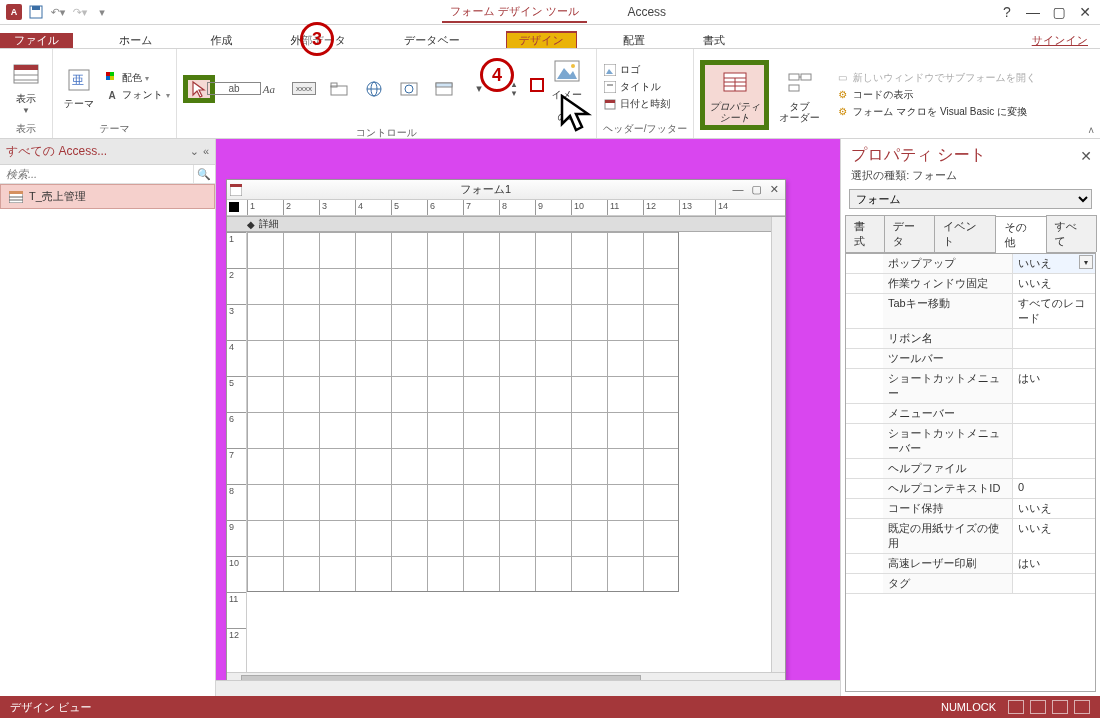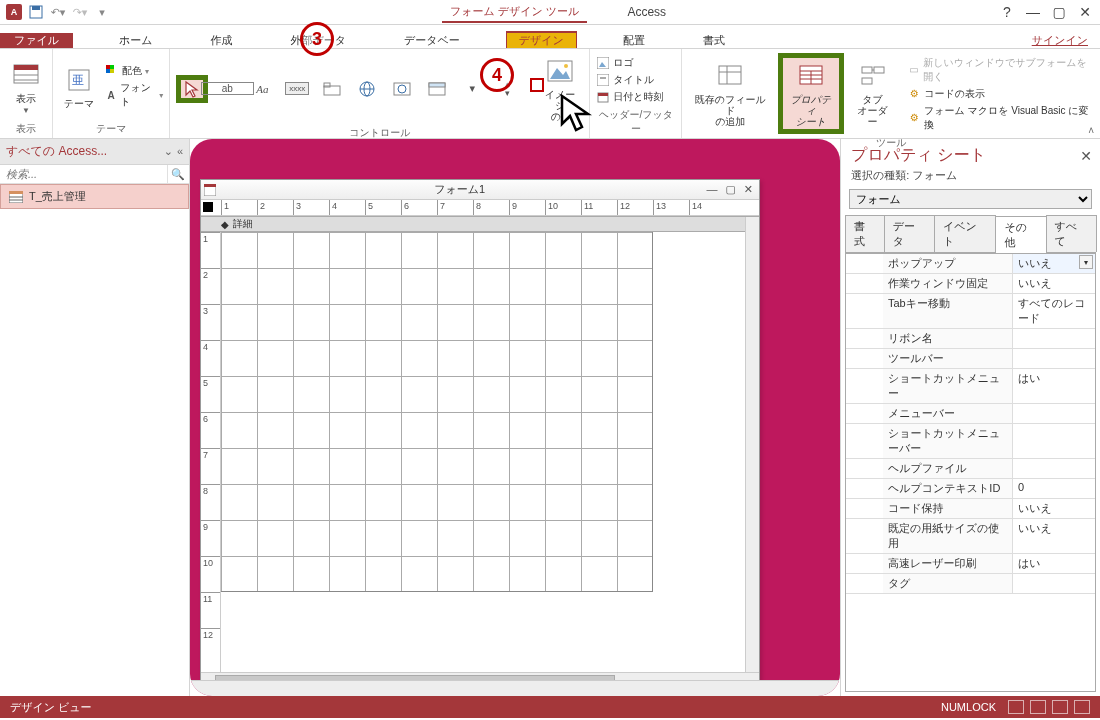--- a/index.html
+++ b/index.html
@@ -35,32 +35,32 @@
 .small-stack { display: flex; flex-direction: column; gap: 3px; }
 .small-btn { display: flex; align-items: center; gap: 3px; cursor: pointer; font-size: 10px; }
 .small-btn .ico { width: 14px; height: 14px; display: flex; align-items: center; justify-content: center; }
 .ctrl-row { display: flex; gap: 3px; flex-wrap: wrap; width: 370px; align-content: center; }
 .ctrl-item { width: 32px; height: 28px; border: 1px solid transparent; display: flex; align-items: center; justify-content: center; cursor: pointer; color: #555; }
 .active-pink { background: #f5d9d4 !important; border: 5px solid #4d7c0f; font-style: italic; }
 .ribbon-collapse { position: absolute; right: 6px; bottom: 2px; cursor: pointer; color: #666; font-size: 10px; }
 
 
 .workspace { display: flex; height: 557px; }
-.navpane { width: 190px; border-right: 1px solid #d4d4d4; display: flex; flex-direction: column; background: #fff; }
+.navpane { width: 216px; border-right: 1px solid #d4d4d4; display: flex; flex-direction: column; background: #fff; }
 .nav-header { background: #e8e8e8; border-bottom: 1px solid #d4d4d4; padding: 4px 6px; display: flex; align-items: center; justify-content: space-between; cursor: pointer; }
 .nav-header .title { color: #a4373a; font-size: 12px; }
 .nav-search { display: flex; border-bottom: 1px solid #e0e0e0; }
 .nav-search input { flex: 1; border: none; padding: 3px 6px; font-size: 11px; outline: none; font-style: italic; color: #888; }
 .nav-search .sbtn { width: 22px; border-left: 1px solid #e0e0e0; display: flex; align-items: center; justify-content: center; cursor: pointer; color: #666; }
 .nav-group { background: #e8e8e8; border-bottom: 1px solid #d4d4d4; padding: 3px 6px; display: flex; justify-content: space-between; cursor: pointer; }
 .nav-item { padding: 4px 8px; display: flex; align-items: center; gap: 6px; cursor: pointer; background: #f5d0cc; border: 1px solid #d4a09a; }
 .nav-item .tico { width: 14px; height: 12px; display:flex; align-items:center; justify-content:center; }
 
 
-.mdi { flex: 1; background: #be185d; position: relative; overflow: hidden; border-radius: 22px; }
+.mdi { flex: 1; background: #d946ef; position: relative; overflow: hidden; }
 .formwin { position: absolute; left: 10px; top: 40px; width: 560px; height: 510px; background: #fff; border: 1px solid #999; box-shadow: 2px 2px 4px rgba(0,0,0,.15); display: flex; flex-direction: column; }
 .formwin-title { height: 20px; background: linear-gradient(#fdfdfd,#eee); border-bottom: 1px solid #ccc; display: flex; align-items: center; }
 .formwin-title .fico { width: 18px; display:flex; justify-content:center; }
 .formwin-title .ftxt { flex: 1; text-align: center; font-size: 11px; }
 .formwin-title .fbtns { display: flex; gap: 8px; padding: 0 6px; color: #555; }
 .formwin-title .fbtns span { cursor: pointer; }
 .formwin-body { flex: 1; display: flex; flex-direction: column; overflow: hidden; }
 .hruler { height: 16px; background: #fff; border-bottom: 1px solid #ccc; display: flex; align-items: center; padding-left: 20px; font-size: 9px; color: #555; position: relative; }
 .hruler .sel { position:absolute; left:2px; top:2px; width:10px; height:10px; background:#000; }
 .hruler .tick { width: 36px; border-left: 1px solid #999; height: 100%; position: relative; }
@@ -295,31 +295,20 @@
             </span>
             <span>日付と時刻</span>
           </div>
       </div>
     </div>
     <div class="rgroup-label">ヘッダー/フッター</div>
   </div>
 
   <div class="rgroup" style="border-right:none">
     <div class="rgroup-body">
-      <div class="big-btn">
-        <span class="ico">
-            <svg width="26" height="24">
-              <rect x="2" y="2" width="22" height="18" fill="#fff" stroke="#888"></rect>
-              <line x1="2" y1="8" x2="24" y2="8" stroke="#888"></line>
-              <line x1="10" y1="2" x2="10" y2="20" stroke="#888"></line>
-            </svg>
-          </span>
-        <span class="lbl" style="white-space:pre-line">既存のフィールド
-の追加</span>
-      </div>
       <div class="big-btn active-pink">
         <span class="ico">
             <svg width="26" height="24">
               <rect x="2" y="2" width="22" height="18" fill="#fff" stroke="#a4373a"></rect>
               <line x1="2" y1="7" x2="24" y2="7" stroke="#a4373a"></line>
               <line x1="2" y1="11" x2="24" y2="11" stroke="#a4373a"></line>
               <line x1="2" y1="15" x2="24" y2="15" stroke="#a4373a"></line>
               <line x1="13" y1="7" x2="13" y2="20" stroke="#a4373a"></line>
             </svg>
           </span>
@@ -346,21 +335,20 @@
         <div class="small-btn">
             <span class="ico" style="color:#c80">⚙</span>
             <span>コードの表示</span>
           </div>
         <div class="small-btn">
             <span class="ico" style="color:#c80">⚙</span>
             <span>フォーム マクロを Visual Basic に変換</span>
           </div>
       </div>
     </div>
-    <div class="rgroup-label">ツール</div>
   </div>
   <span class="ribbon-collapse">˄</span>
 </div>
 
 <div class="workspace">
 
   <div class="navpane">
     <div class="nav-header">
       <span class="title">すべての Access...</span>
       <span style="display:flex;gap:4px;color:#666">

